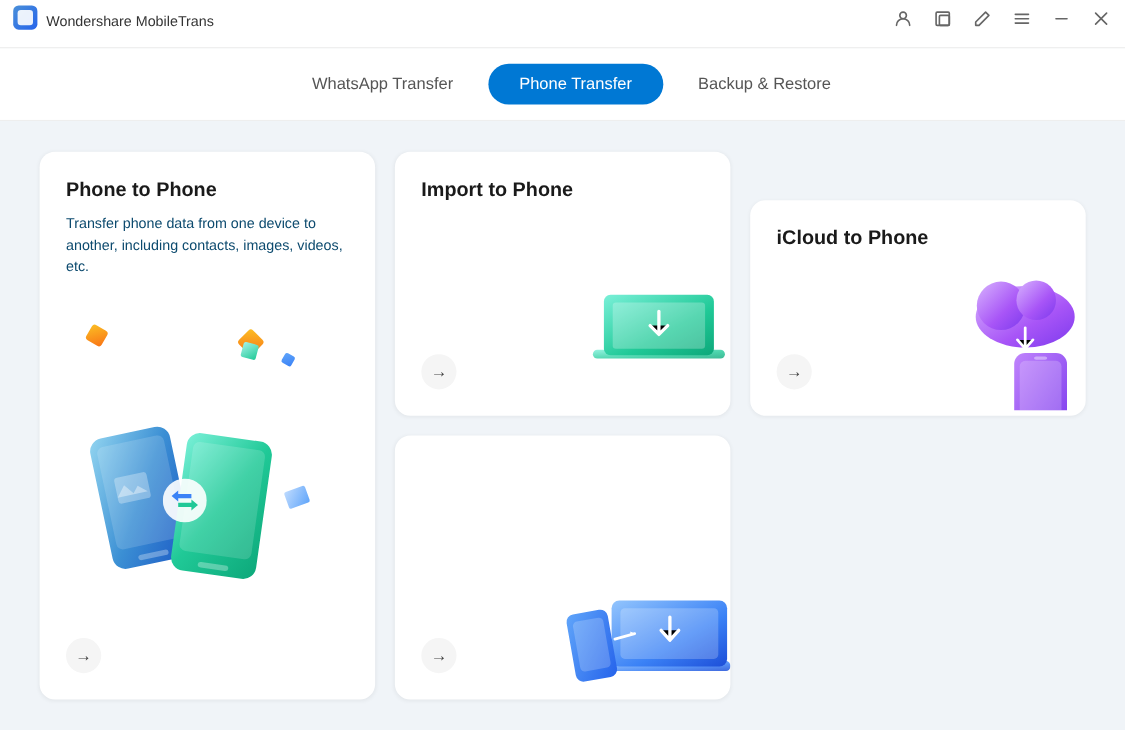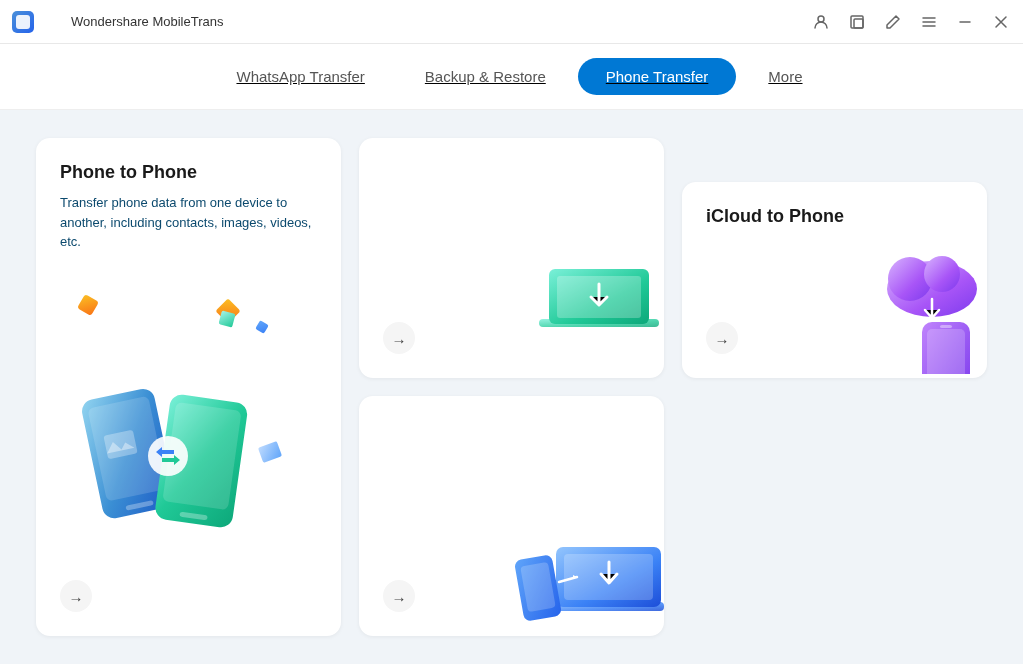--- a/index.html
+++ b/index.html
@@ -11,25 +11,24 @@
       overflow: hidden;
       display: flex;
       flex-direction: column;
     }
 
     
     .titlebar {
       background: #ffffff;
       height: 44px;
       display: flex;
-      align-items: center;
-      padding: 0 12px;
+      align-items: flex-end;
+      padding: 16px 12px;
       border-bottom: 1px solid #e8e8e8;
       flex-shrink: 0;
-      gap: 29px;
     }
     .titlebar-logo {
       width: 22px;
       height: 22px;
       border-radius: 5px;
       background: linear-gradient(135deg, #4a90d9, #2563eb);
       display: flex;
       align-items: center;
       justify-content: center;
       margin-right: 8px;
@@ -66,21 +65,20 @@
     
     .navbar {
       background: #ffffff;
       padding: 14px 0 14px 16px;
       display: flex;
       justify-content: center;
       align-items: center;
       gap: 4px;
       flex-shrink: 0;
       border-bottom: 1px solid #eeeeee;
-      text-decoration: underline;
     }
     .nav-tab {
       padding: 10px 28px;
       border-radius: 50px;
       font-size: 15px;
       font-weight: 500;
       cursor: pointer;
       color: #555;
       border: none;
       background: transparent;
@@ -209,23 +207,22 @@
     <div class="titlebar-icon titlebar-close">
       <svg width="16" height="16" viewBox="0 0 16 16">
           <path d="M3 3l10 10M13 3L3 13" stroke="#666" stroke-width="1.5" stroke-linecap="round"></path>
         </svg>
     </div>
   </div>
 </div>
 
 <div class="navbar">
   <button class="nav-tab">WhatsApp Transfer</button>
+  <button class="nav-tab active">Phone Transfer</button>
   <button class="nav-tab">Backup &amp; Restore</button>
-  <button class="nav-tab active">Phone Transfer</button>
-  <button class="nav-tab">More</button>
 </div>
 
 <div class="main-content">
 
   <div class="card card-large">
     <div>
       <div class="card-title">Phone to Phone</div>
       <div class="card-desc">Transfer phone data from one device to another, including contacts, images, videos, etc.</div>
     </div>
 
@@ -281,20 +278,21 @@
       <div style="position:absolute; top:5px; left:20px; width:16px; height:16px; background:linear-gradient(135deg,#fbbf24,#f97316); border-radius:3px; transform:rotate(30deg);"></div>
       <div style="position:absolute; top:20px; left:160px; width:14px; height:14px; background:linear-gradient(135deg,#a5f3e8,#20c997); border-radius:2px; transform:rotate(15deg);"></div>
       <div style="position:absolute; bottom:80px; left:200px; width:20px; height:16px; background:linear-gradient(135deg,#bfdbfe,#60a5fa); border-radius:2px; transform:rotate(-20deg);"></div>
     </div>
 
     <button class="card-arrow">→</button>
   </div>
 
   <div class="card" style="position:relative; overflow:hidden;">
     <div>
+      <div class="card-title">Import to Phone</div>
     </div>
 
     <div style="position:absolute; right:-10px; bottom:-5px;">
       <svg width="155" height="130" viewBox="0 0 155 130">
         <defs>
           <linearGradient id="laptopTeal" x1="0%" y1="0%" x2="100%" y2="100%">
             <stop offset="0%" style="stop-color:#7af0d8"></stop>
             <stop offset="60%" style="stop-color:#20c997"></stop>
             <stop offset="100%" style="stop-color:#0da87a"></stop>
           </linearGradient>

